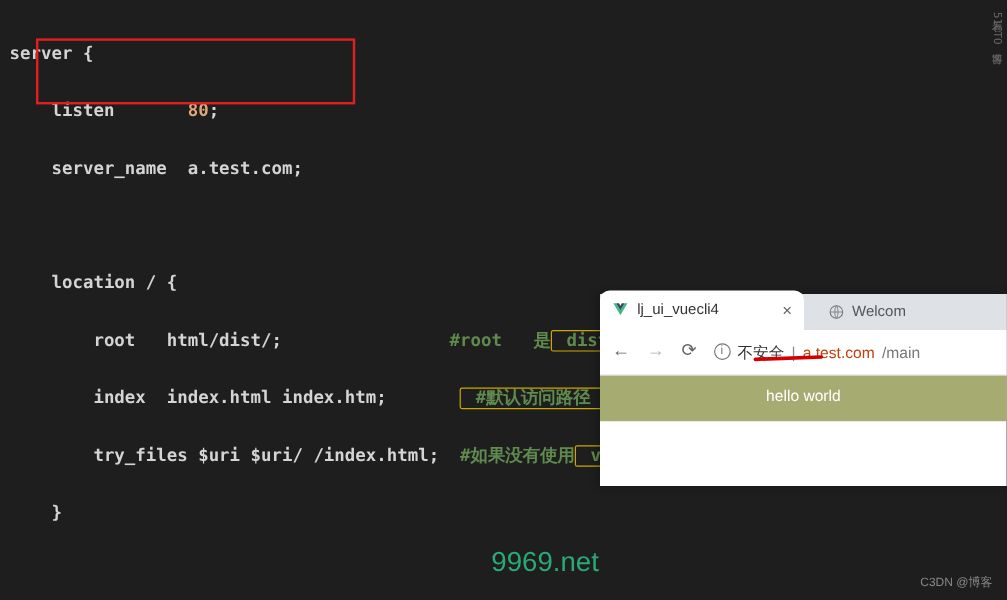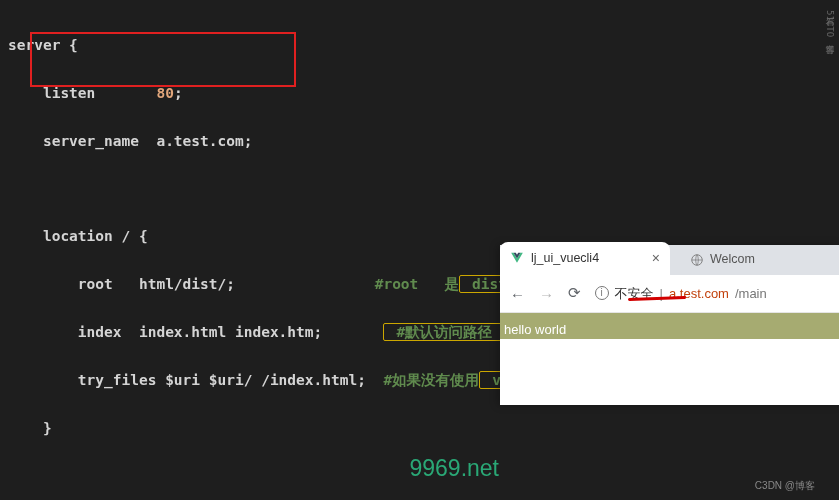--- a/index.html
+++ b/index.html
@@ -127,25 +127,26 @@
   height: 3px;
   background: #d20000;
   border-radius: 2px;
   transform: rotate(-2deg);
 }
 .page-body {
   background: #a6ab71;
   color: #fff;
   padding: 6px 4px;
   font-size: 13px;
-  height: 26px;
+  height: 38px;
+  text-align: center;
 }
 .watermark {
   position: absolute;
-  right: 24px;
+  right: 12px;
   bottom: 6px;
   color: #888;
   font-size: 10px;
   font-family: sans-serif;
 }
 .wm-center {
   position: absolute;
   right: 340px;
   bottom: 12px;
   color: #2aa876;

